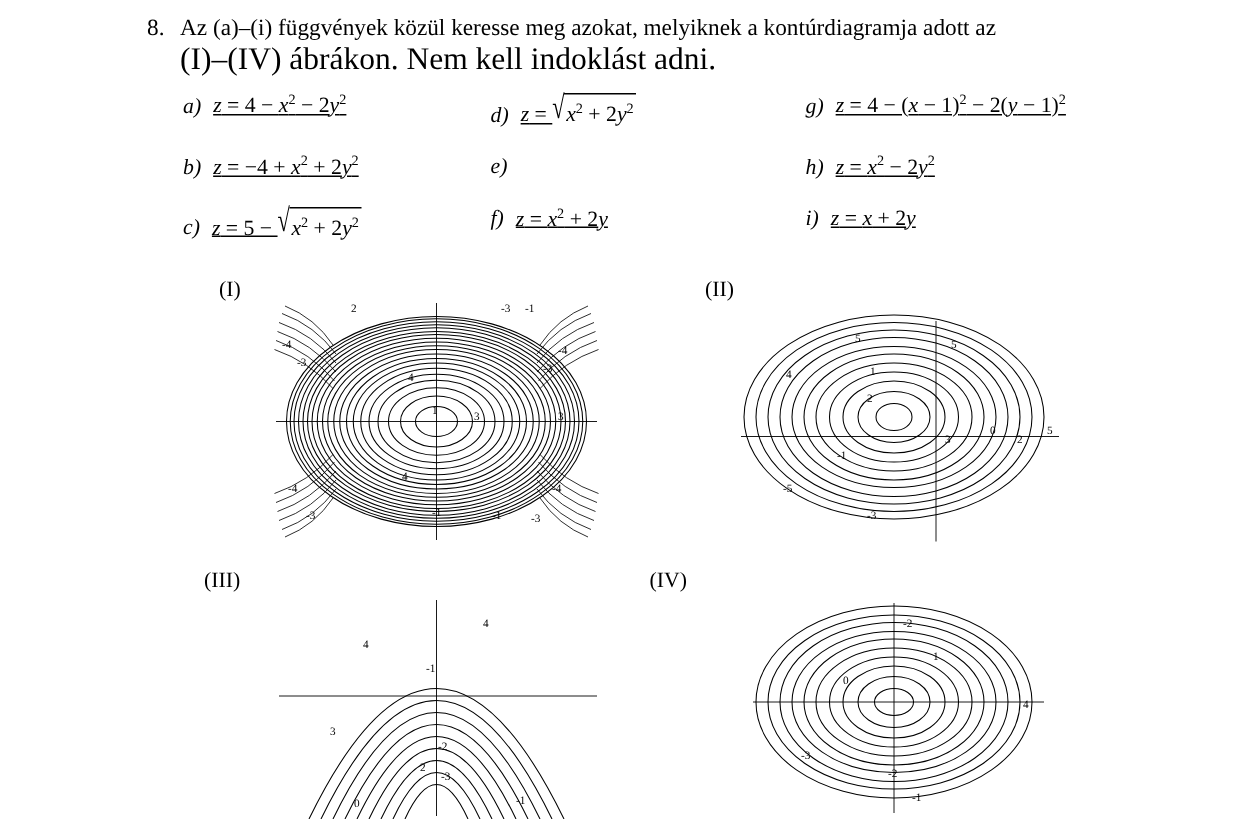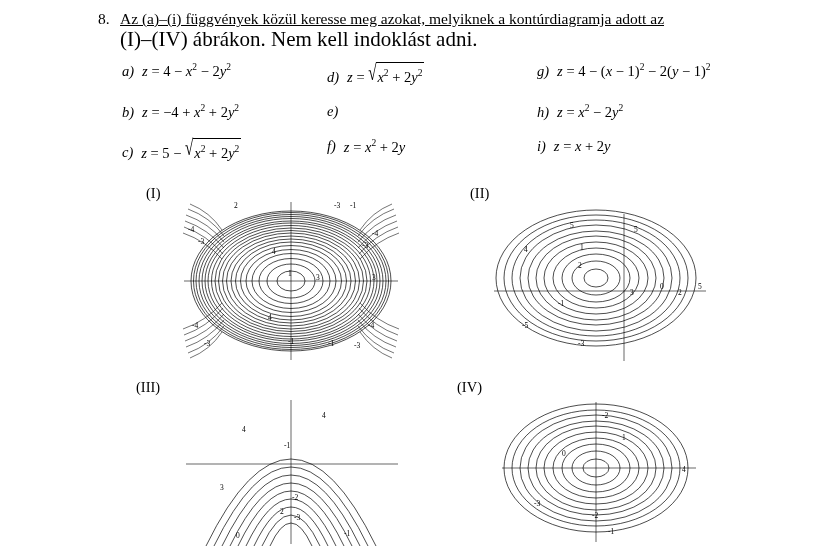--- a/index.html
+++ b/index.html
@@ -17,21 +17,21 @@
   .problem{
     position:absolute;
     left:98px; top:8px; width:700px;
   }
   .problem-row{display:flex;align-items:flex-start;}
   .problem-num{
     width:22px;flex:0 0 22px;
     font-size:15.5px;line-height:21px;
   }
   .problem-body{
-    font-size:15.5px;line-height:21px;text-decoration:underline;
+    font-size:15.5px;line-height:21px;
   }
   .problem-line2{margin-left:22px;font-size:21px;line-height:21px;}
 
   
   .funcs{
     position:absolute;
     left:122px; top:62px; width:690px;
   }
   .func-row{
     display:flex;
@@ -43,21 +43,21 @@
     font-size:14.5px;
   }
   .c1{width:205px;}
   .c2{width:210px;}
   .c3{width:260px;}
   .lbl{
     font-style:italic;
     margin-right:8px;
     font-size:14.5px;
   }
-  .expr{white-space:nowrap;font-size:14.5px;}
+  .expr{white-space:nowrap;font-size:14.5px;text-decoration:underline;}
   i.v{font-style:italic;}
   sup{font-size:9.5px;vertical-align:super;}
 
   
   .sqrt{display:inline-block;position:relative;white-space:nowrap;}
   .sqrt > .radical{display:inline-block;font-size:15px;transform:scaleY(1.45);transform-origin:bottom;padding-right:1px;}
   .sqrt > .rad-body{
     display:inline-block;
     border-top:1px solid #000;
     padding:5px 2px 0 1px;
@@ -132,21 +132,21 @@
         <span class="lbl">i)</span>
         <span class="expr"><i class="v">z</i> = <i class="v">x</i> + 2<i class="v">y</i></span>
       </div>
     </div>
 
   </div>
 
   <div class="fig-label" style="left:146px;top:185px;">(I)</div>
   <div class="fig-label" style="left:457px;top:185px;margin-left:13px;">(II)</div>
   <div class="fig-label" style="left:136px;top:379px;">(III)</div>
-  <div class="fig-label" style="left:457px;top:379px;">(IV)</div>
+  <div class="fig-label" style="left:433px;top:379px;">(IV)</div>
 
   <div class="figbox" style="left:176px;top:196px;">
     <svg width="230" height="170" viewBox="0 0 230 170">
       <g>
         <line class="axis" x1="8" y1="85" x2="222" y2="85"></line>
         <line class="axis" x1="115" y1="6" x2="115" y2="164"></line>
       </g>
       <g>
         <ellipse class="ct" cx="115" cy="85" rx="14" ry="10"></ellipse>
         <ellipse class="ct" cx="115" cy="85" rx="24" ry="17"></ellipse>

